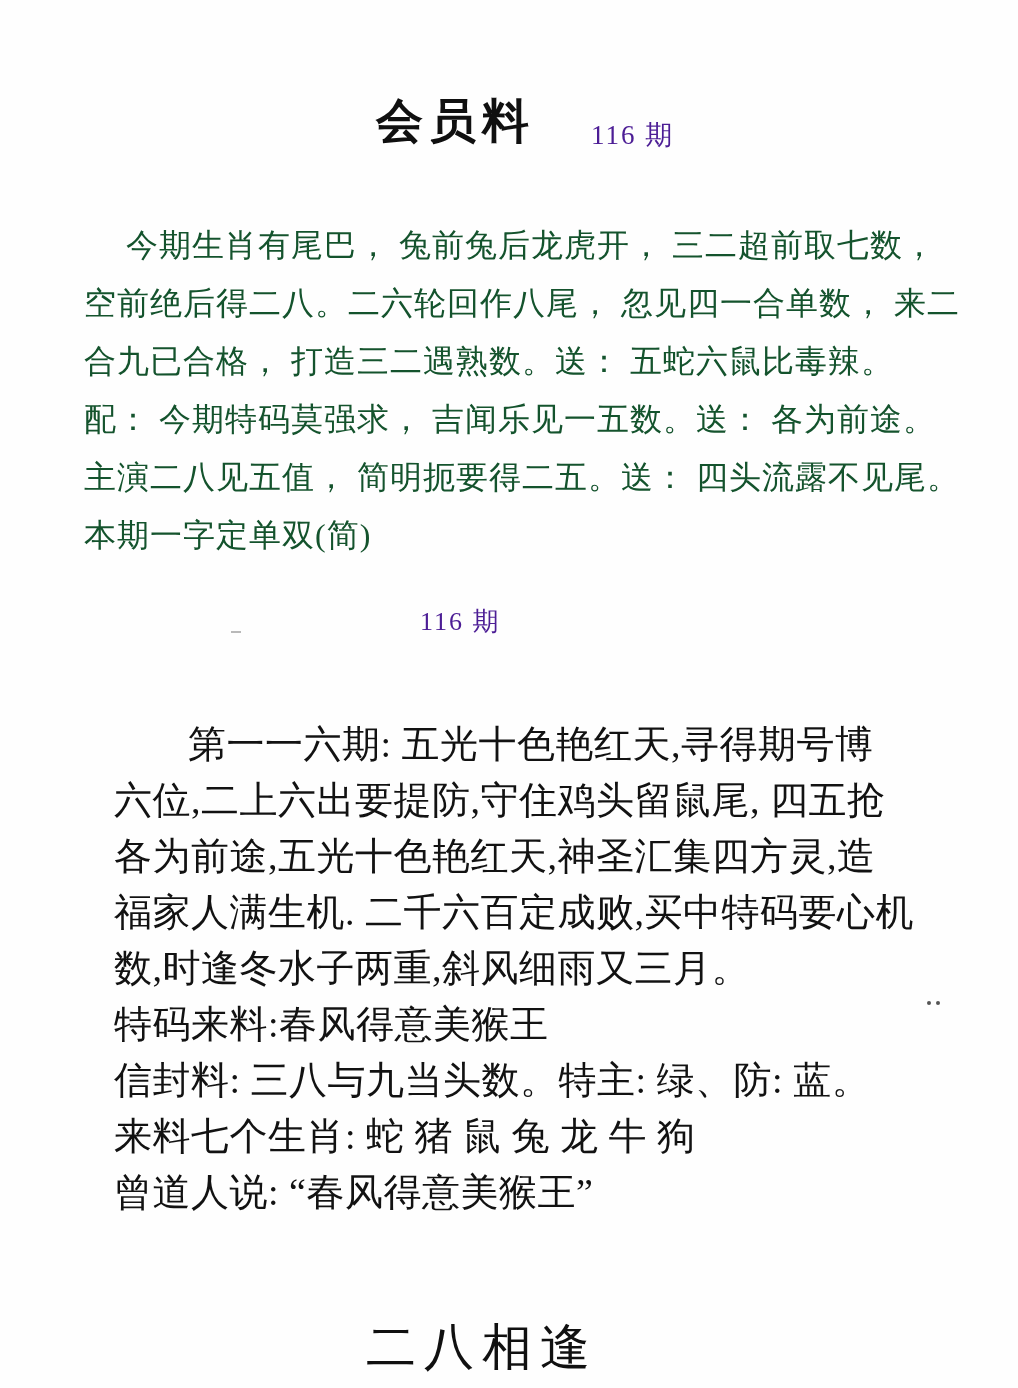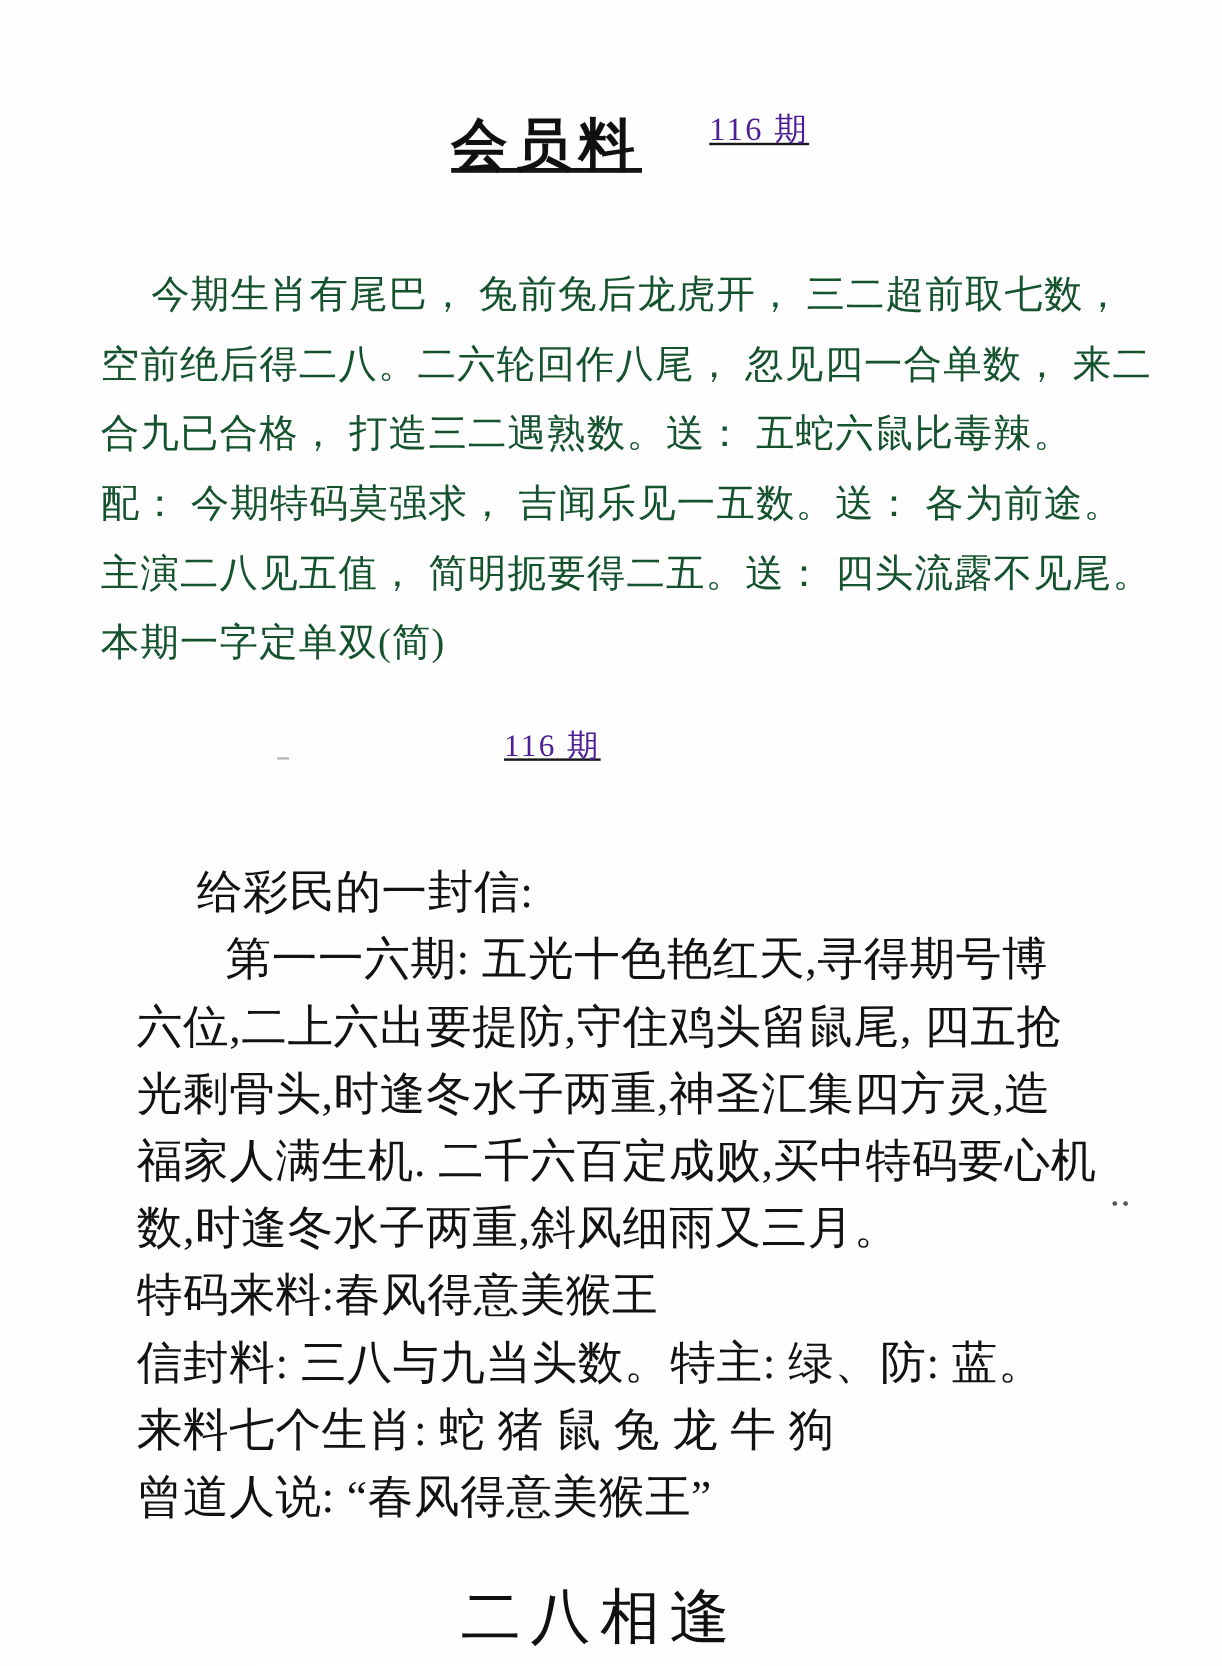--- a/index.html
+++ b/index.html
@@ -11,23 +11,22 @@
       background: #fefefe;
       color: #161616;
       font-family: "Liberation Serif", "DejaVu Serif", serif;
       overflow: hidden;
       margin: 0 auto;
     }
     
     .title-row {
       position: absolute;
       display: flex;
-      align-items: flex-start;
+      align-items: flex-end;
       white-space: nowrap;
-      text-decoration: underline;
     }
     .title-row .big-title {
       font-weight: bold;
       letter-spacing: 6px;
       color: #101010;
     }
     .title-row .issue {
       font-weight: normal;
       letter-spacing: 2px;
       color: #4c1d95;
@@ -65,21 +64,21 @@
       color: #121212;
     }
     .letter-body .line { white-space: nowrap; }
     .letter-body .letter-heading { text-indent: 50px; }
     .letter-body .indent-first { text-indent: 74px; }
 
     
     .footer-title {
       position: absolute;
       top: 1314px;
-      left: 384px;
+      left: 366px;
       font-size: 50px;
       letter-spacing: 8px;
       font-weight: normal;
       color: #101010;
       white-space: nowrap;
     }
 
     
     .speckle-dots {
       position: absolute;
@@ -119,24 +118,23 @@
     <div class="line">本期一字定单双(简)</div>
   </div>
 
   <div class="stray-dash"></div>
 
   <div class="title-row" id="envelope-title-row">
     <span class="issue">116 期</span>
   </div>
 
   <div class="letter-body">
-    <div class="line letter-heading">给彩民的一封信:</div>
     <div class="line indent-first">第一一六期:  五光十色艳红天,寻得期号博</div>
     <div class="line">六位,二上六出要提防,守住鸡头留鼠尾, 四五抢</div>
-    <div class="line">光剩骨头,时逢冬水子两重,神圣汇集四方灵,造</div>
+    <div class="line">各为前途,五光十色艳红天,神圣汇集四方灵,造</div>
     <div class="line">福家人满生机.  二千六百定成败,买中特码要心机</div>
     <div class="line">数,时逢冬水子两重,斜风细雨又三月。</div>
     <div class="line">特码来料:春风得意美猴王</div>
     <div class="line">信封料:  三八与九当头数。特主:  绿、防:  蓝。</div>
     <div class="line">来料七个生肖:  蛇 猪 鼠 兔 龙 牛 狗</div>
     <div class="line">曾道人说:  “春风得意美猴王”</div>
   </div>
 
   <div class="speckle-dots"></div>
 

